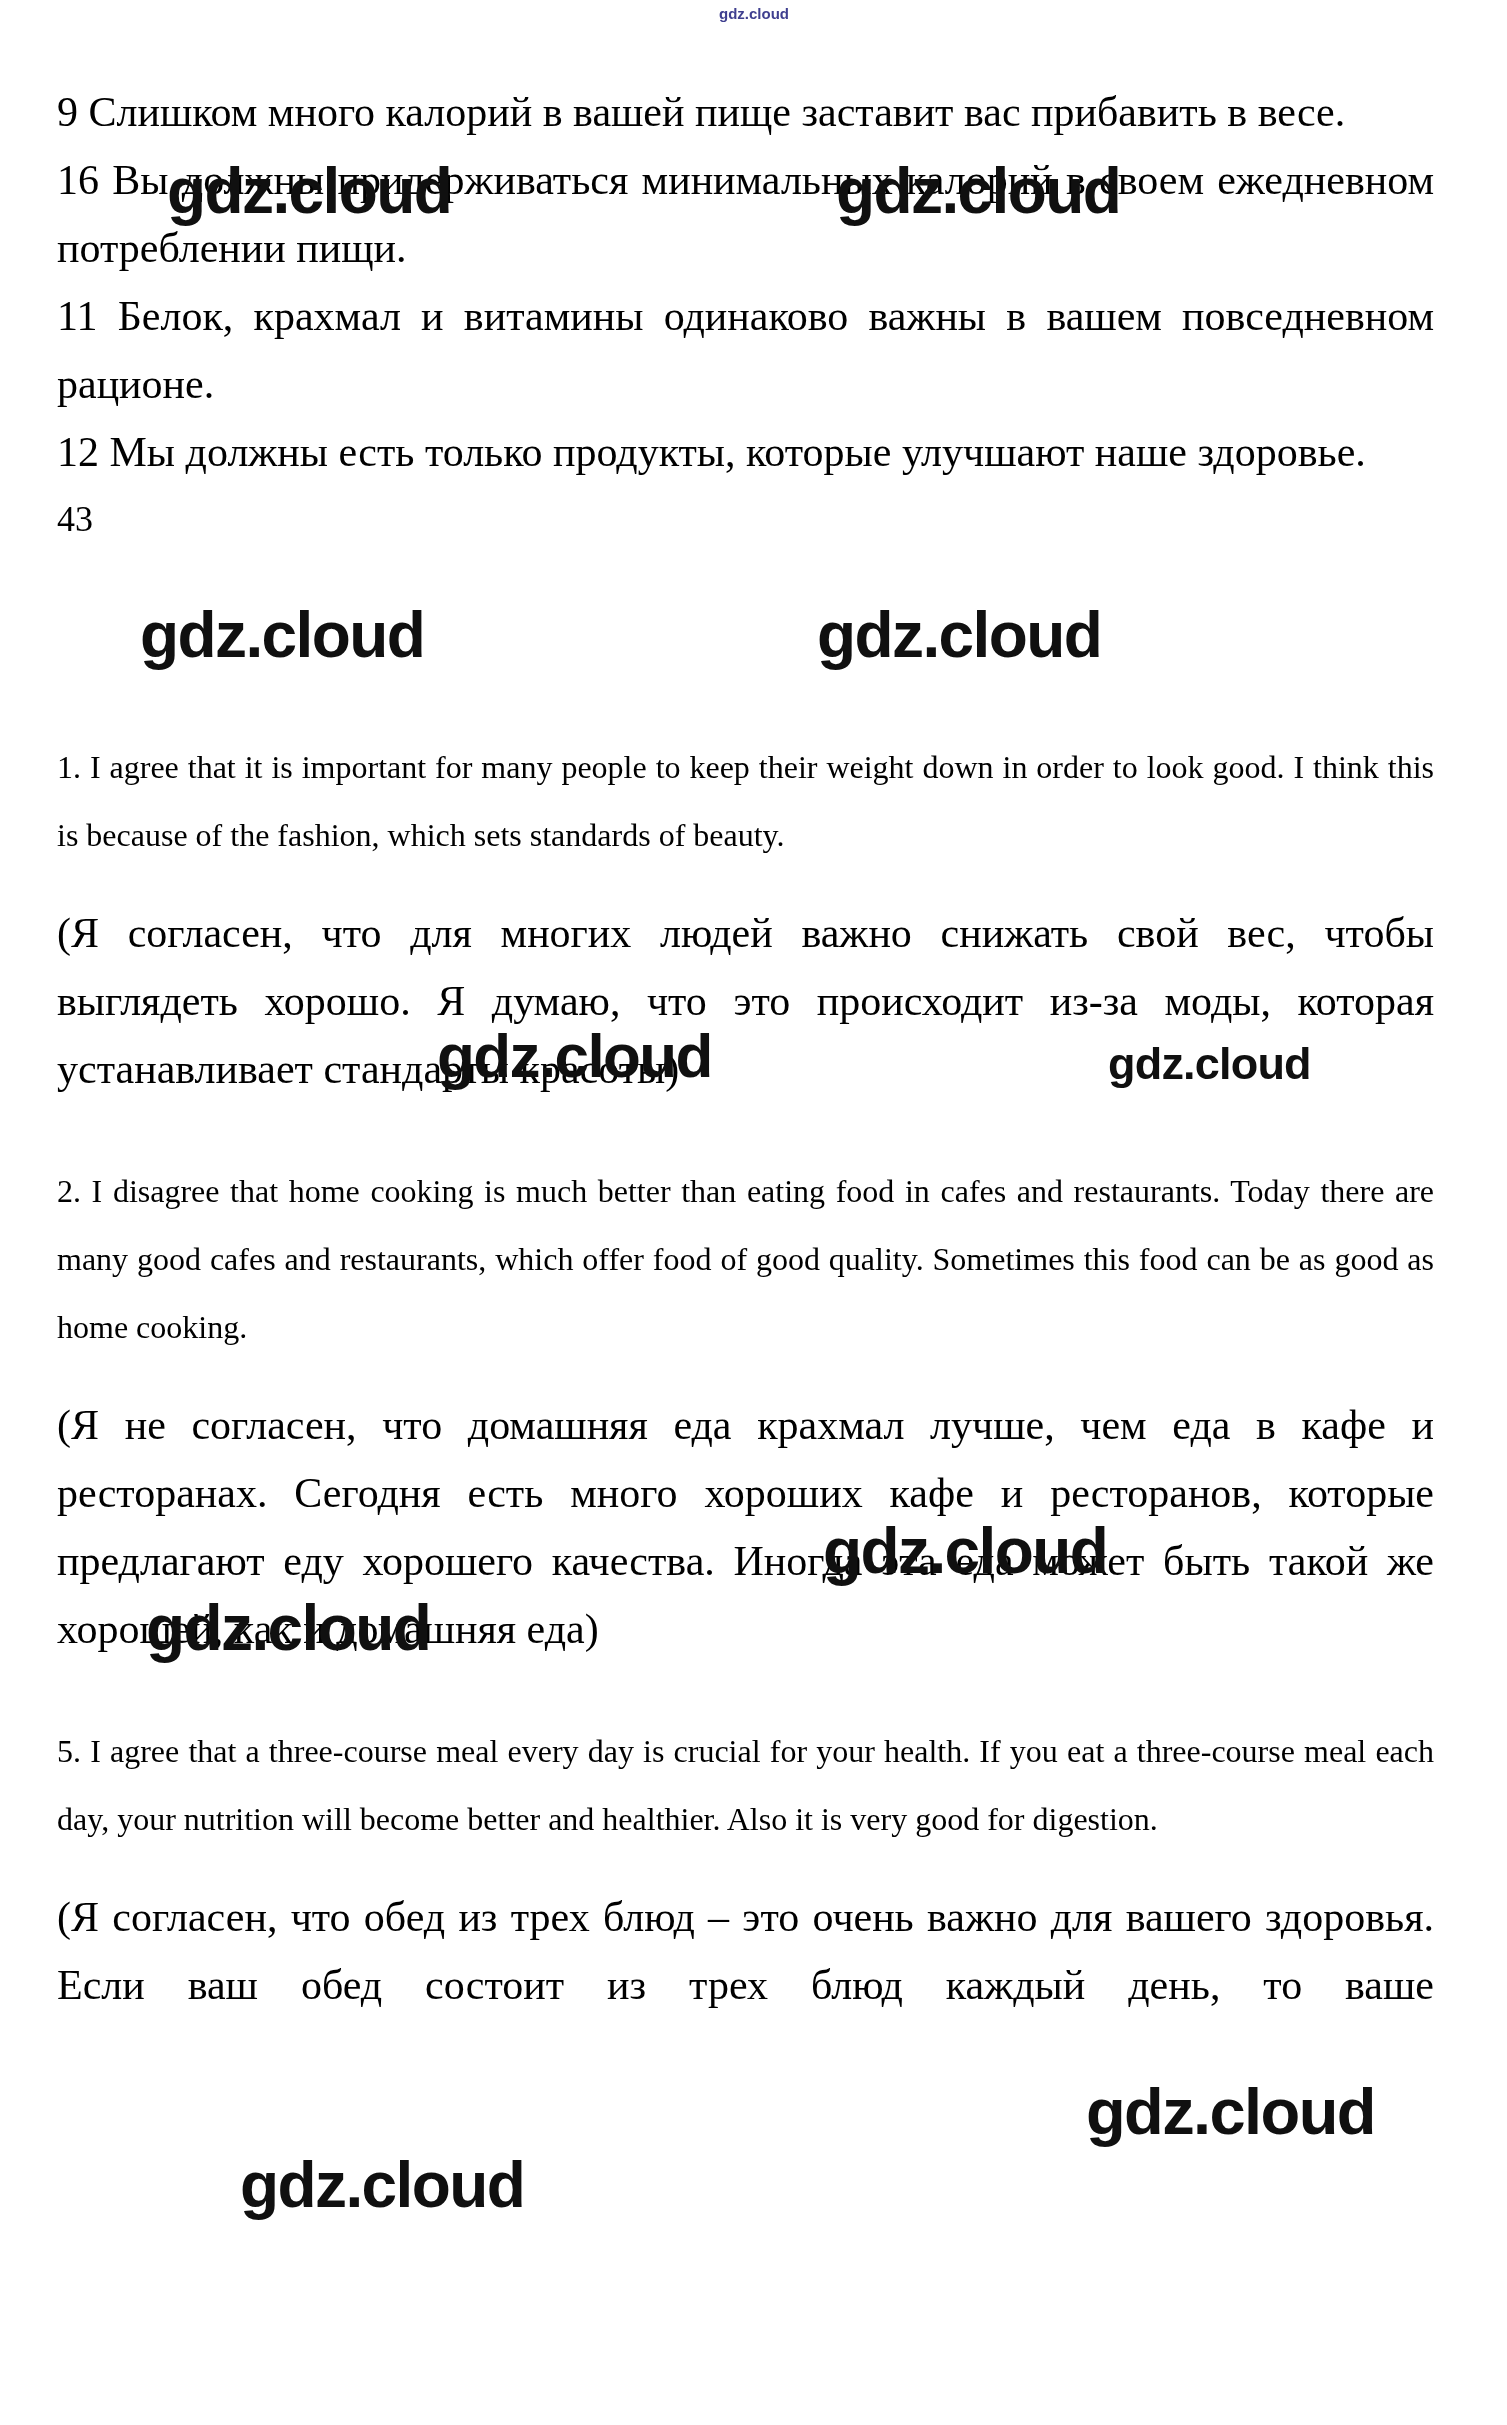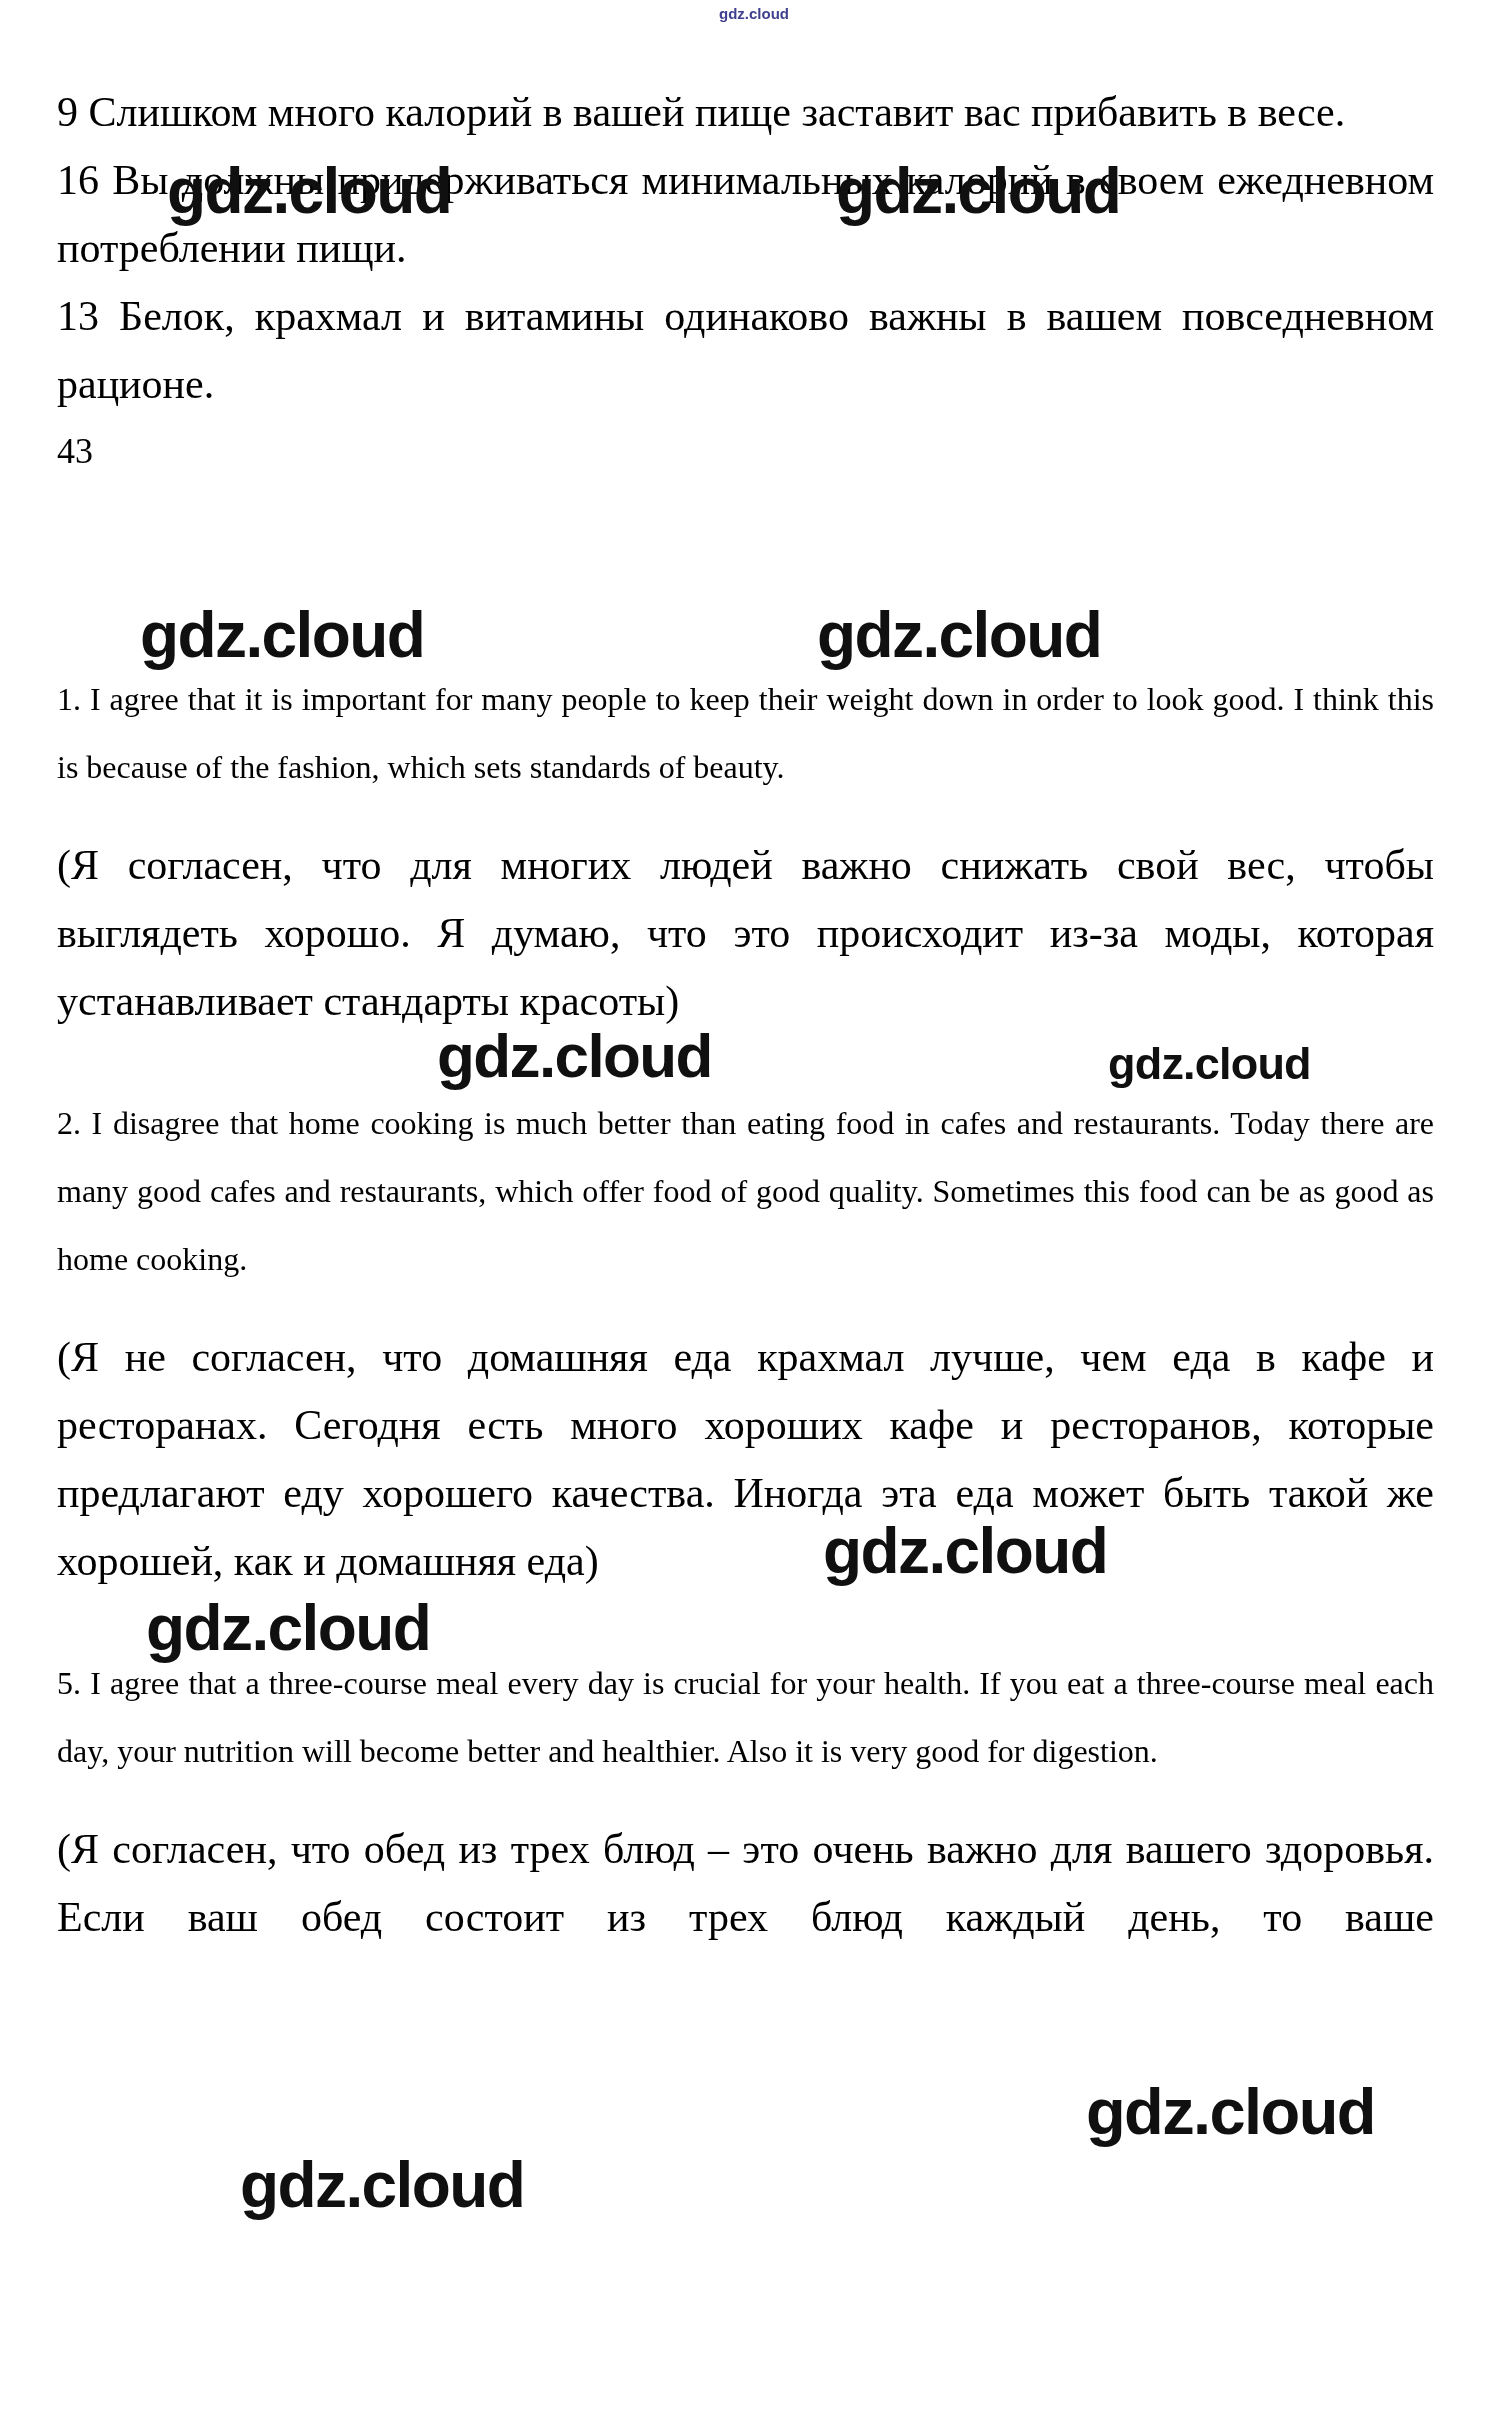--- a/index.html
+++ b/index.html
@@ -79,21 +79,22 @@
 
 <div class="page">
 
   <span class="wm wm-top">gdz.cloud</span>
 
   <div class="content">
 
     <section class="items">
       <p class="txt ru">9 Слишком много калорий в вашей пище заставит вас прибавить в весе.</p>
       <p class="txt ru">16 Вы должны придерживаться минимальных калорий в своем ежедневном потреблении пищи.</p>
-      <p class="txt ru">13 Белок, крахмал и витамины одинаково важны в вашем повседневном рационе.</p>
+      <p class="txt ru">11 Белок, крахмал и витамины одинаково важны в вашем повседневном рационе.</p>
+      <p class="txt ru">12 Мы должны есть только продукты, которые улучшают наше здоровье.</p>
     </section>
 
     <div class="page-number">43</div>
 
     <section class="answers">
 
       <div class="answer">
         <p class="txt en">1. I agree that it is important for many people to keep their weight down in order to look good. I think this is because of the fashion, which sets standards of beauty.</p>
         <p class="txt ru">(Я согласен, что для многих людей важно снижать свой вес, чтобы выглядеть хорошо. Я думаю, что это происходит из-за моды, которая устанавливает стандарты красоты)</p>
       </div>

